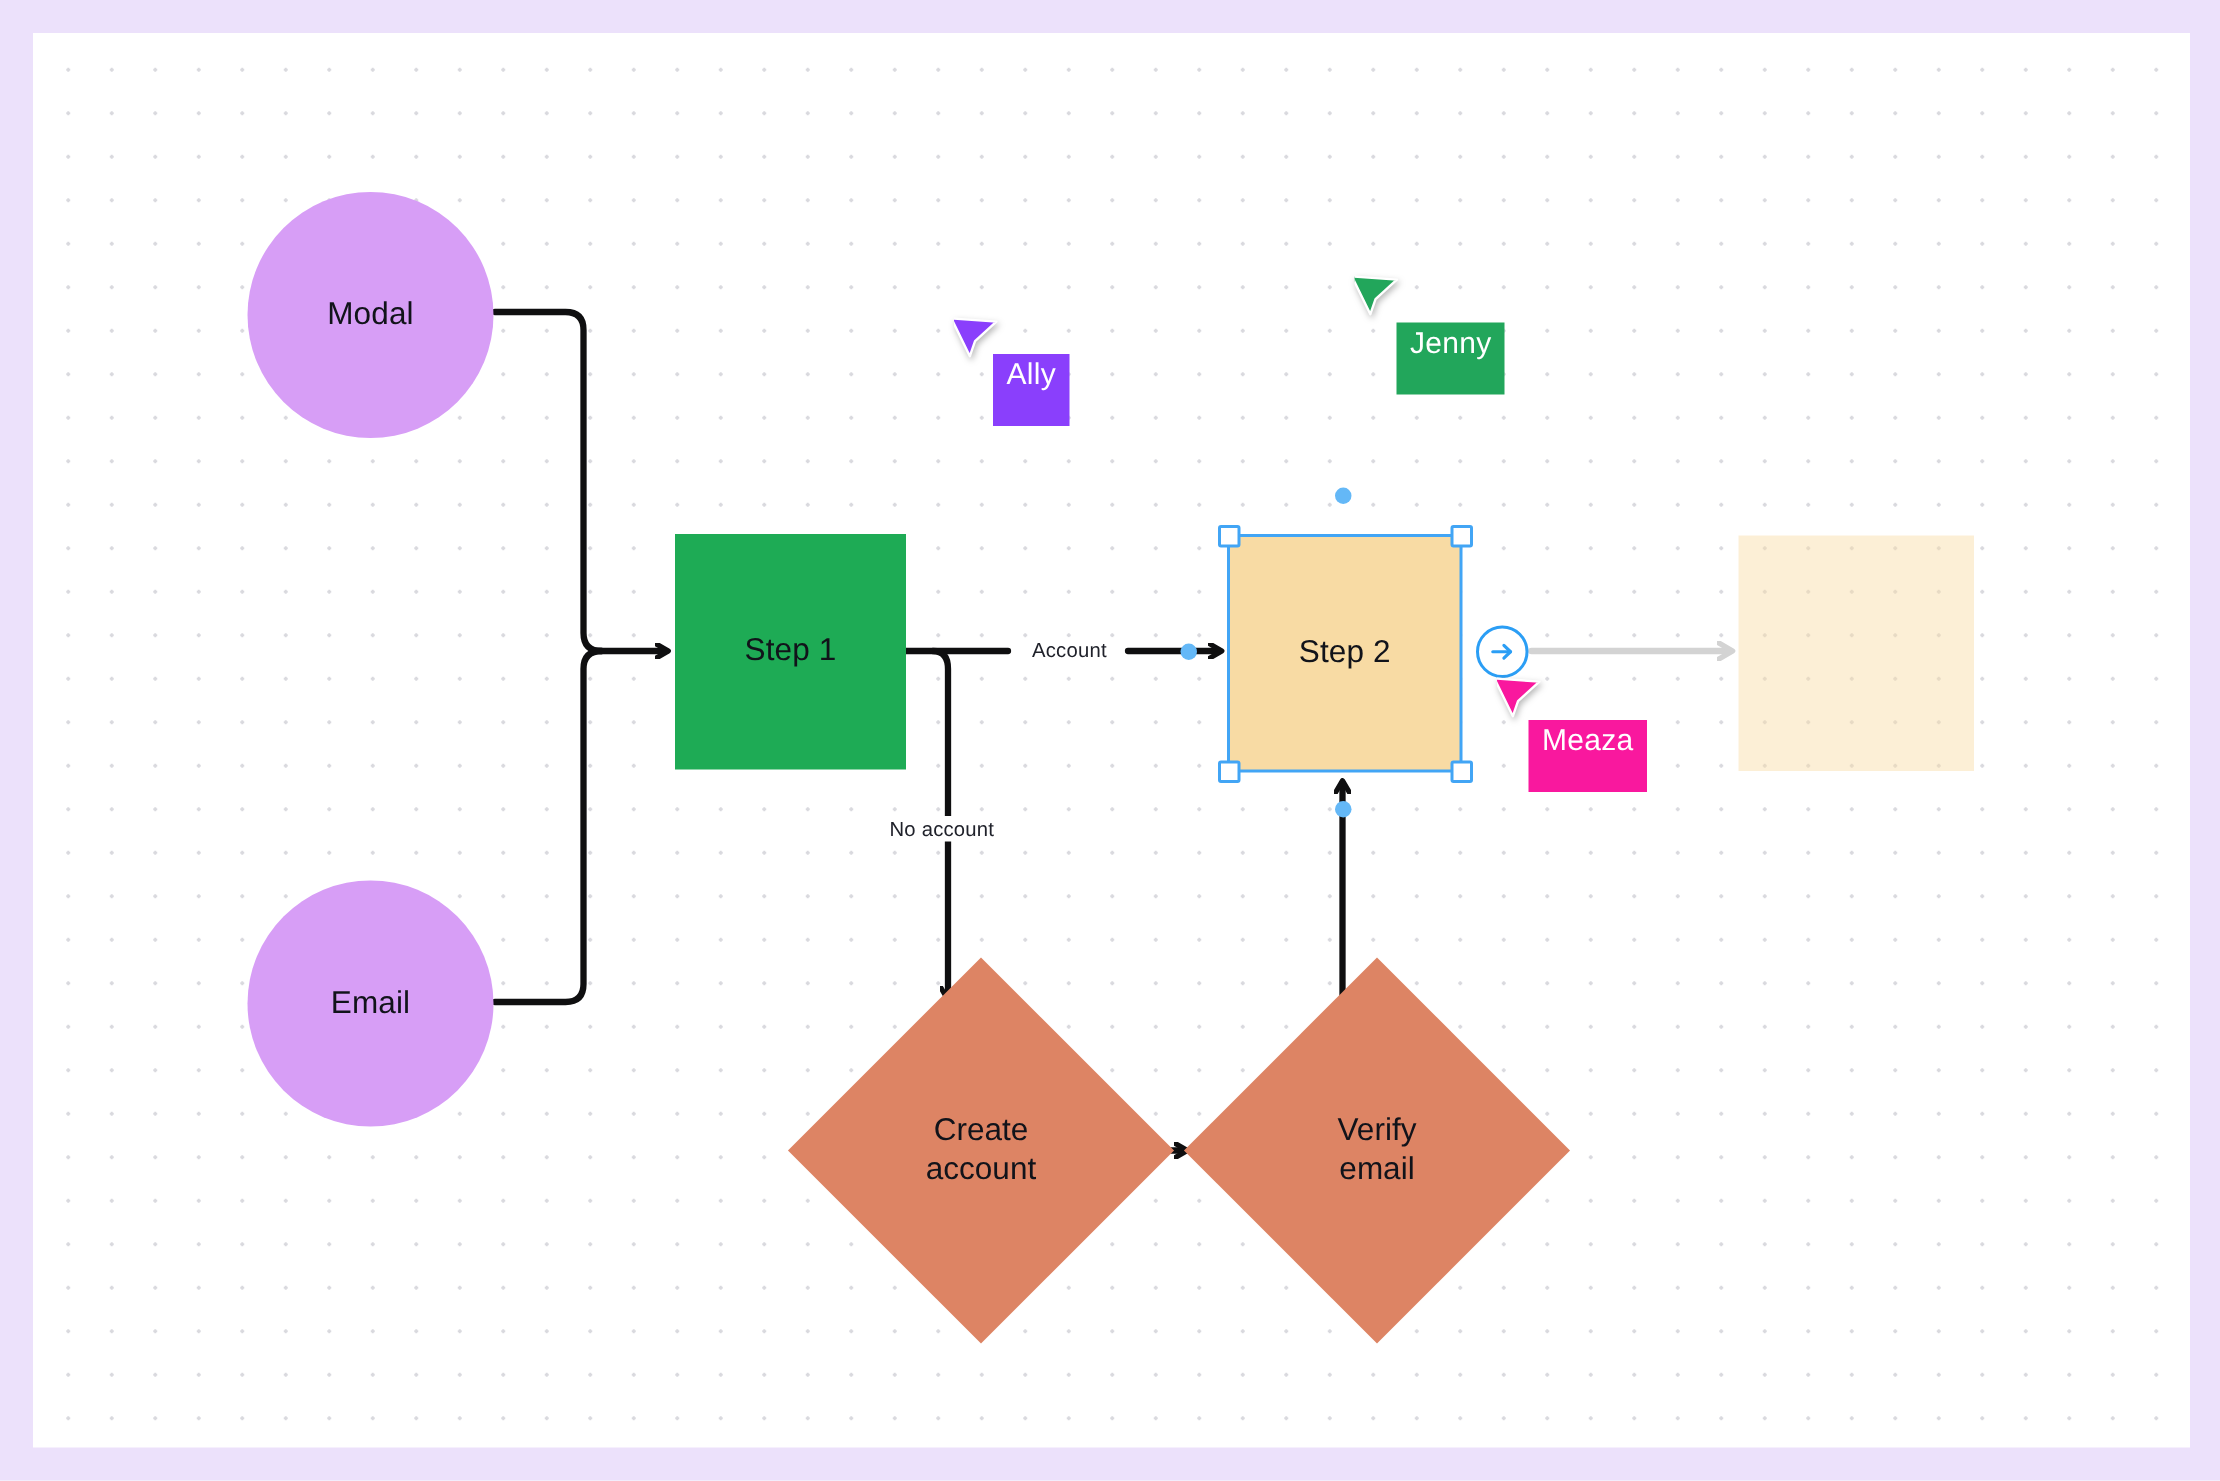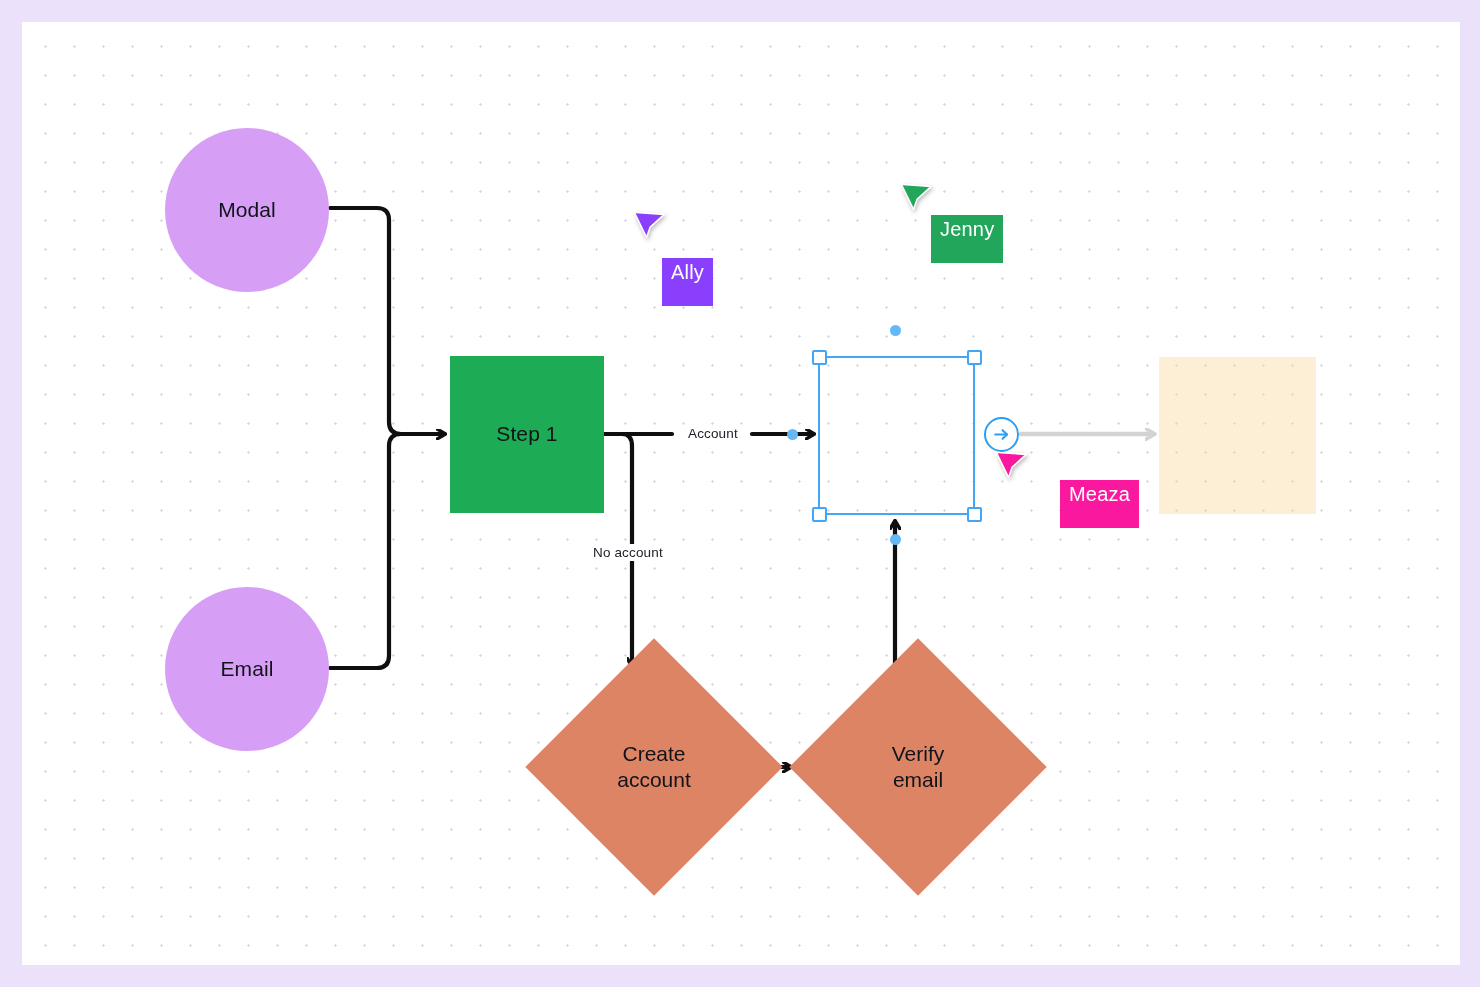--- a/index.html
+++ b/index.html
@@ -167,20 +167,23 @@
     </div>
 
     <div class="node" style="left:428px; top:334px; width:154px; height:157px; background:#1eab55;align-items:center;">
       <span class="node-label">Step 1</span>
     </div>
 
     <div class="node ghost" style="left:1137px; top:335px; width:157px; height:157px; background:#f8dba4;">
       <span class="node-label"></span>
     </div>
 
+    <div class="node" style="left:797px; top:335px; width:155px; height:157px; background:#f8dba4;">
+      <span class="node-label">Step 2</span>
+    </div>
 
     <div class="diamond-wrap" style="left:805px; top:654px; width:182px; height:182px;">
       <div class="diamond-shape" style="background:#dd8464;"></div>
       <div class="diamond-text">Verify
 email</div>
     </div>
 
     <div class="diamond-wrap" style="left:541px; top:654px; width:182px; height:182px;">
       <div class="diamond-shape" style="background:#dd8464;"></div>
       <div class="diamond-text">Create
@@ -207,30 +210,30 @@
         <path d="M3.2,9.5 H15" stroke="#2b9ef5" stroke-width="2.1" stroke-linecap="round" fill="none"></path>
         <path d="M10.6,5.2 L15,9.5 L10.6,13.8" stroke="#2b9ef5" stroke-width="2.1" stroke-linecap="round" stroke-linejoin="round" fill="none"></path>
       </svg>
     </div>
 
     <div class="cursor" style="left:614px; top:181px;">
       <svg width="34" height="36" viewBox="0 0 34 36">
         <path d="M4,2 L4,30 L11.5,22.5 L30,17 Z" fill="#8a3ffc" stroke="#ffffff" stroke-width="1.6" stroke-linejoin="round" transform="rotate(-26 17 18)"></path>
       </svg>
     </div>
-    <div class="cursor-name" style="left:640px; top:236px; background:#8a3ffc;">Ally</div>
+    <div class="cursor-name" style="left:640px; top:214px; background:#8a3ffc;">Ally</div>
 
     <div class="cursor" style="left:881px; top:153px;">
       <svg width="34" height="36" viewBox="0 0 34 36">
         <path d="M4,2 L4,30 L11.5,22.5 L30,17 Z" fill="#22a65b" stroke="#ffffff" stroke-width="1.6" stroke-linejoin="round" transform="rotate(-26 17 18)"></path>
       </svg>
     </div>
     <div class="cursor-name" style="left:909px; top:193px; background:#22a65b;">Jenny</div>
 
     <div class="cursor" style="left:976px; top:421px;">
       <svg width="34" height="36" viewBox="0 0 34 36">
         <path d="M4,2 L4,30 L11.5,22.5 L30,17 Z" fill="#f9189e" stroke="#ffffff" stroke-width="1.6" stroke-linejoin="round" transform="rotate(-26 17 18)"></path>
       </svg>
     </div>
-    <div class="cursor-name" style="left:1038px; top:458px; background:#f9189e;text-align:right;">Meaza</div>
+    <div class="cursor-name" style="left:997px; top:458px; background:#f9189e;text-align:right;">Meaza</div>
 
   </div>
 </div>
 
 </body></html>

